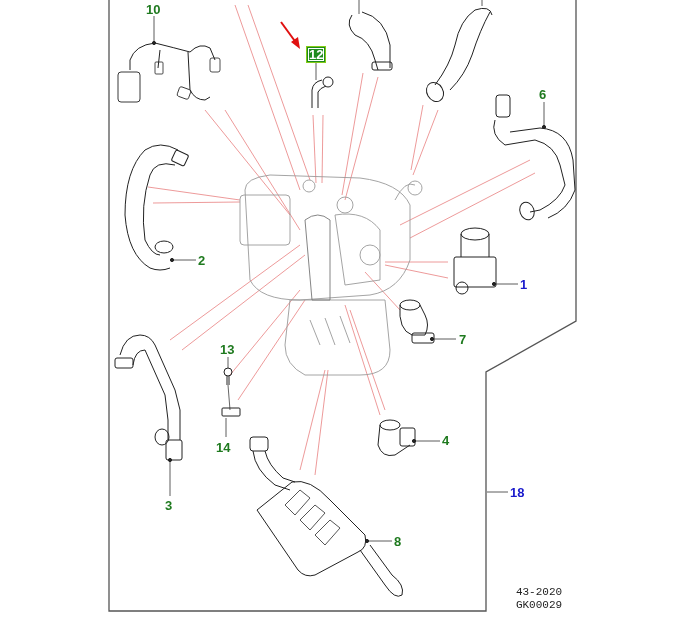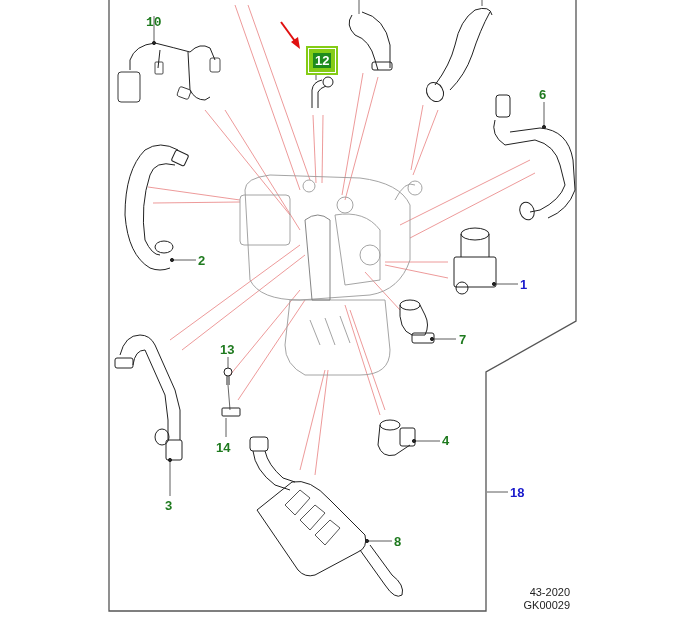--- a/index.html
+++ b/index.html
@@ -1,22 +1,22 @@
 <!DOCTYPE html>
 <html><head>
 <meta charset="utf-8">
 <style>
   html,body{margin:0;padding:0;background:#ffffff;}
   body{width:692px;height:621px;position:relative;overflow:hidden;font-family:"Liberation Sans",sans-serif;}
   #diagram{position:absolute;left:0;top:0;width:692px;height:621px;}
   .callout{position:absolute;font-family:"Liberation Sans",sans-serif;font-weight:bold;font-size:13px;line-height:14px;}
   .green{color:#1f7a1f;}
   .blue{color:#1a1acc;}
-  .boxed{background:#1e8a1e;color:#ffffff;border:7px solid #84cc16;padding:0 2px;font-size:13px;line-height:15px;outline:1px solid #ffffff;outline-offset:-3px;}
-  .footer{position:absolute;font-family:Liberation Sans, sans-serif;font-size:11px;color:#222;text-align:right;line-height:13px;}
+  .boxed{background:#1e8a1e;color:#ffffff;border:1px solid #84cc16;padding:0 2px;font-size:13px;line-height:15px;outline:1px solid #ffffff;outline-offset:-3px;}
+  .footer{position:absolute;font-family:Liberation Mono, monospace;font-size:11px;color:#222;text-align:center;line-height:13px;}
 </style>
 </head>
 <body>
 
 <svg id="diagram" viewBox="0 0 692 621" xmlns="http://www.w3.org/2000/svg">
 
   <polyline points="109,0 109,611 486,611 486,372 576,321 576,0" fill="none" stroke="#555" stroke-width="1.3"></polyline>
 
   <g stroke="#e88080" stroke-width="0.8" fill="none">
     <line x1="235" y1="5" x2="300" y2="190"></line>
@@ -169,21 +169,21 @@
     <path d="M285,505 L300,490 L310,498 L295,515 Z M300,520 L315,505 L325,513 L310,530 Z M315,535 L330,520 L340,528 L325,545 Z" stroke="#555"></path>
     <path d="M360,550 L385,585 Q395,600 402,595 Q405,585 392,575 L370,545"></path>
     <line x1="367" y1="541" x2="392" y2="541" stroke="#333" stroke-width="0.8"></line>
     <circle cx="367" cy="541" r="1.6" fill="#222"></circle>
   </g>
 
   <line x1="487" y1="492" x2="508" y2="492" stroke="#333" stroke-width="0.8"></line>
   <line x1="170" y1="470" x2="170" y2="470" stroke="#333"></line>
 </svg>
 
-<span class="callout green" style="left:146px;top:16px;font-family:Liberation Mono, monospace;">10</span>
+<span class="callout green" style="left:146px;top:3px;">10</span>
 <span class="callout boxed" style="left:306px;top:46px;">12</span>
 <span class="callout green" style="left:539px;top:88px;">6</span>
 <span class="callout green" style="left:198px;top:254px;">2</span>
 <span class="callout blue" style="left:520px;top:278px;">1</span>
 <span class="callout green" style="left:459px;top:333px;">7</span>
 <span class="callout green" style="left:220px;top:343px;text-align:right;">13</span>
 <span class="callout green" style="left:442px;top:434px;">4</span>
 <span class="callout green" style="left:216px;top:441px;">14</span>
 <span class="callout blue" style="left:510px;top:486px;">18</span>
 <span class="callout green" style="left:165px;top:499px;">3</span>

